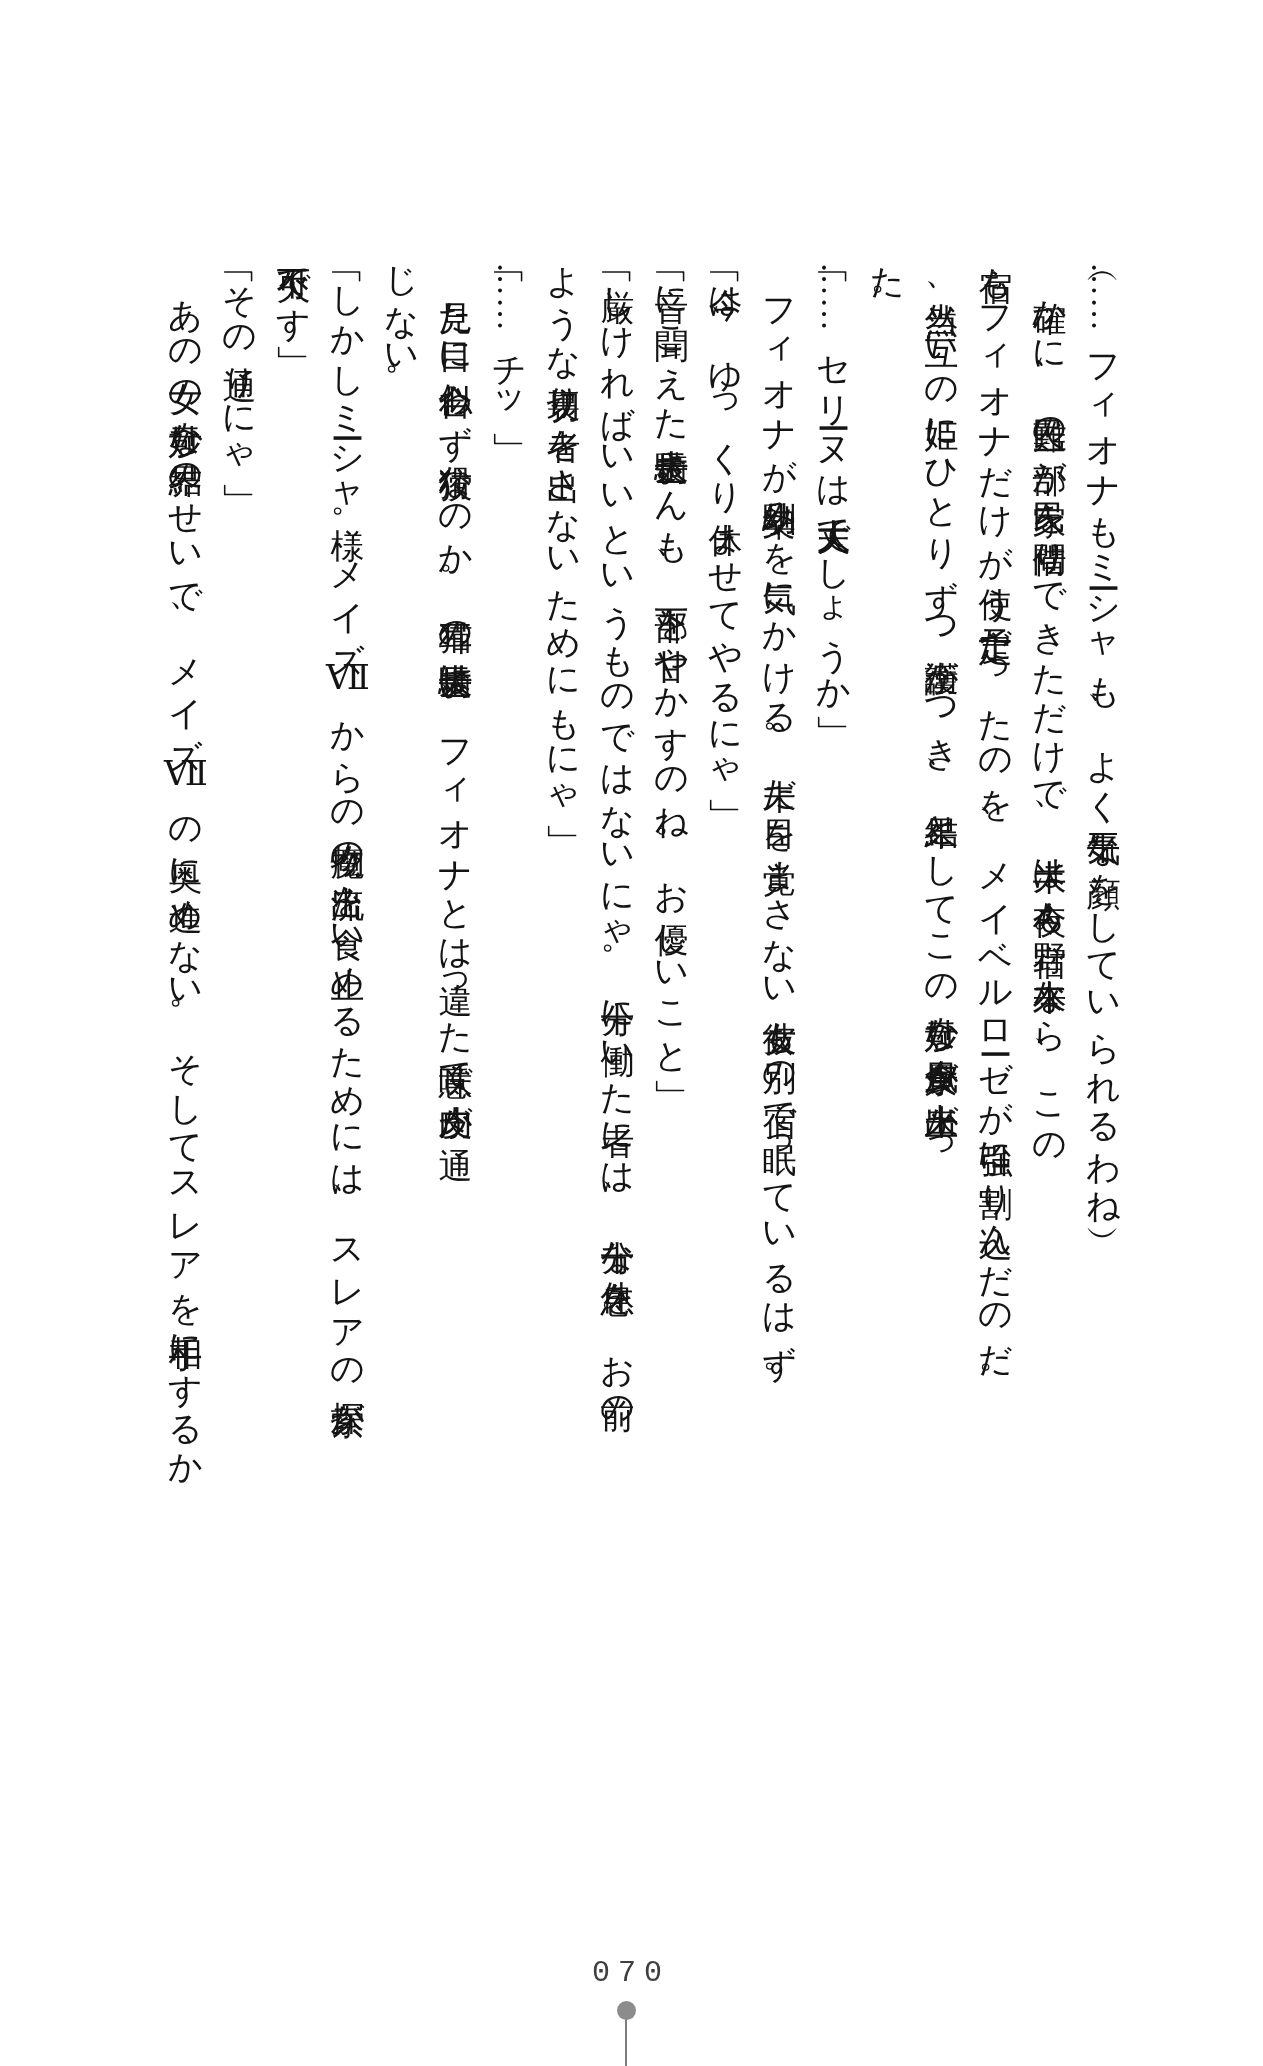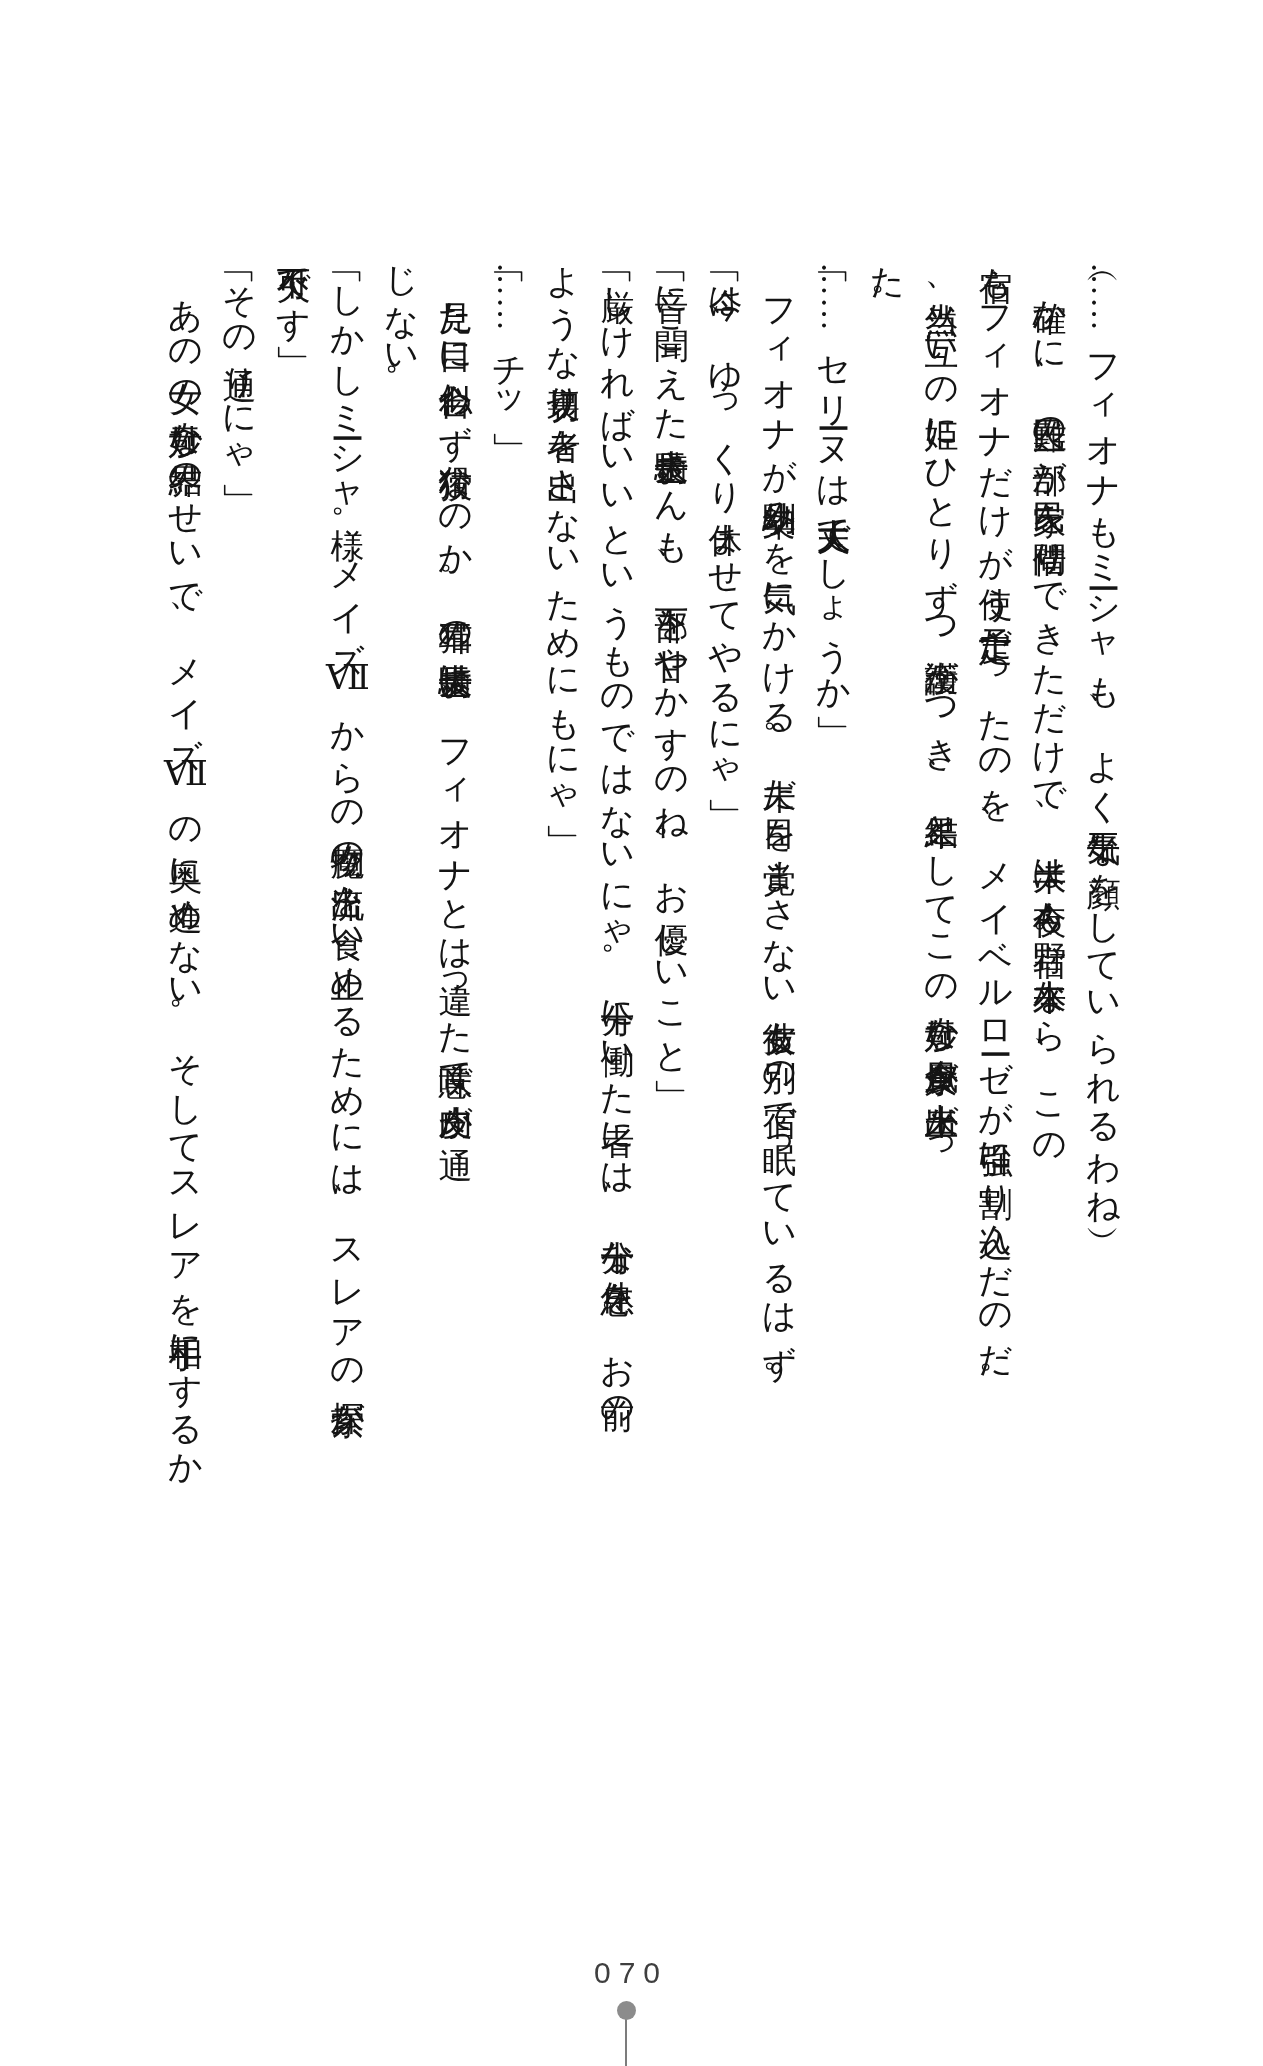--- a/index.html
+++ b/index.html
@@ -37,21 +37,21 @@
   .indent-half { text-indent: 0.55em; }
   .indent-none { text-indent: 0; }
 
   
   .page-number {
     position: absolute;
     top: 1956px;
     left: 477px;
     width: 300px;
     text-align: center;
-    font-family: Liberation Sans, sans-serif;
+    font-family: Liberation Mono, monospace;
     font-size: 30px;
     letter-spacing: 8px;
     text-indent: 8px; 
     color: #3f3f3f;
   }
   .marker-line {
     position: absolute;
     top: 2010px;
     left: 625px;
     width: 2px;

